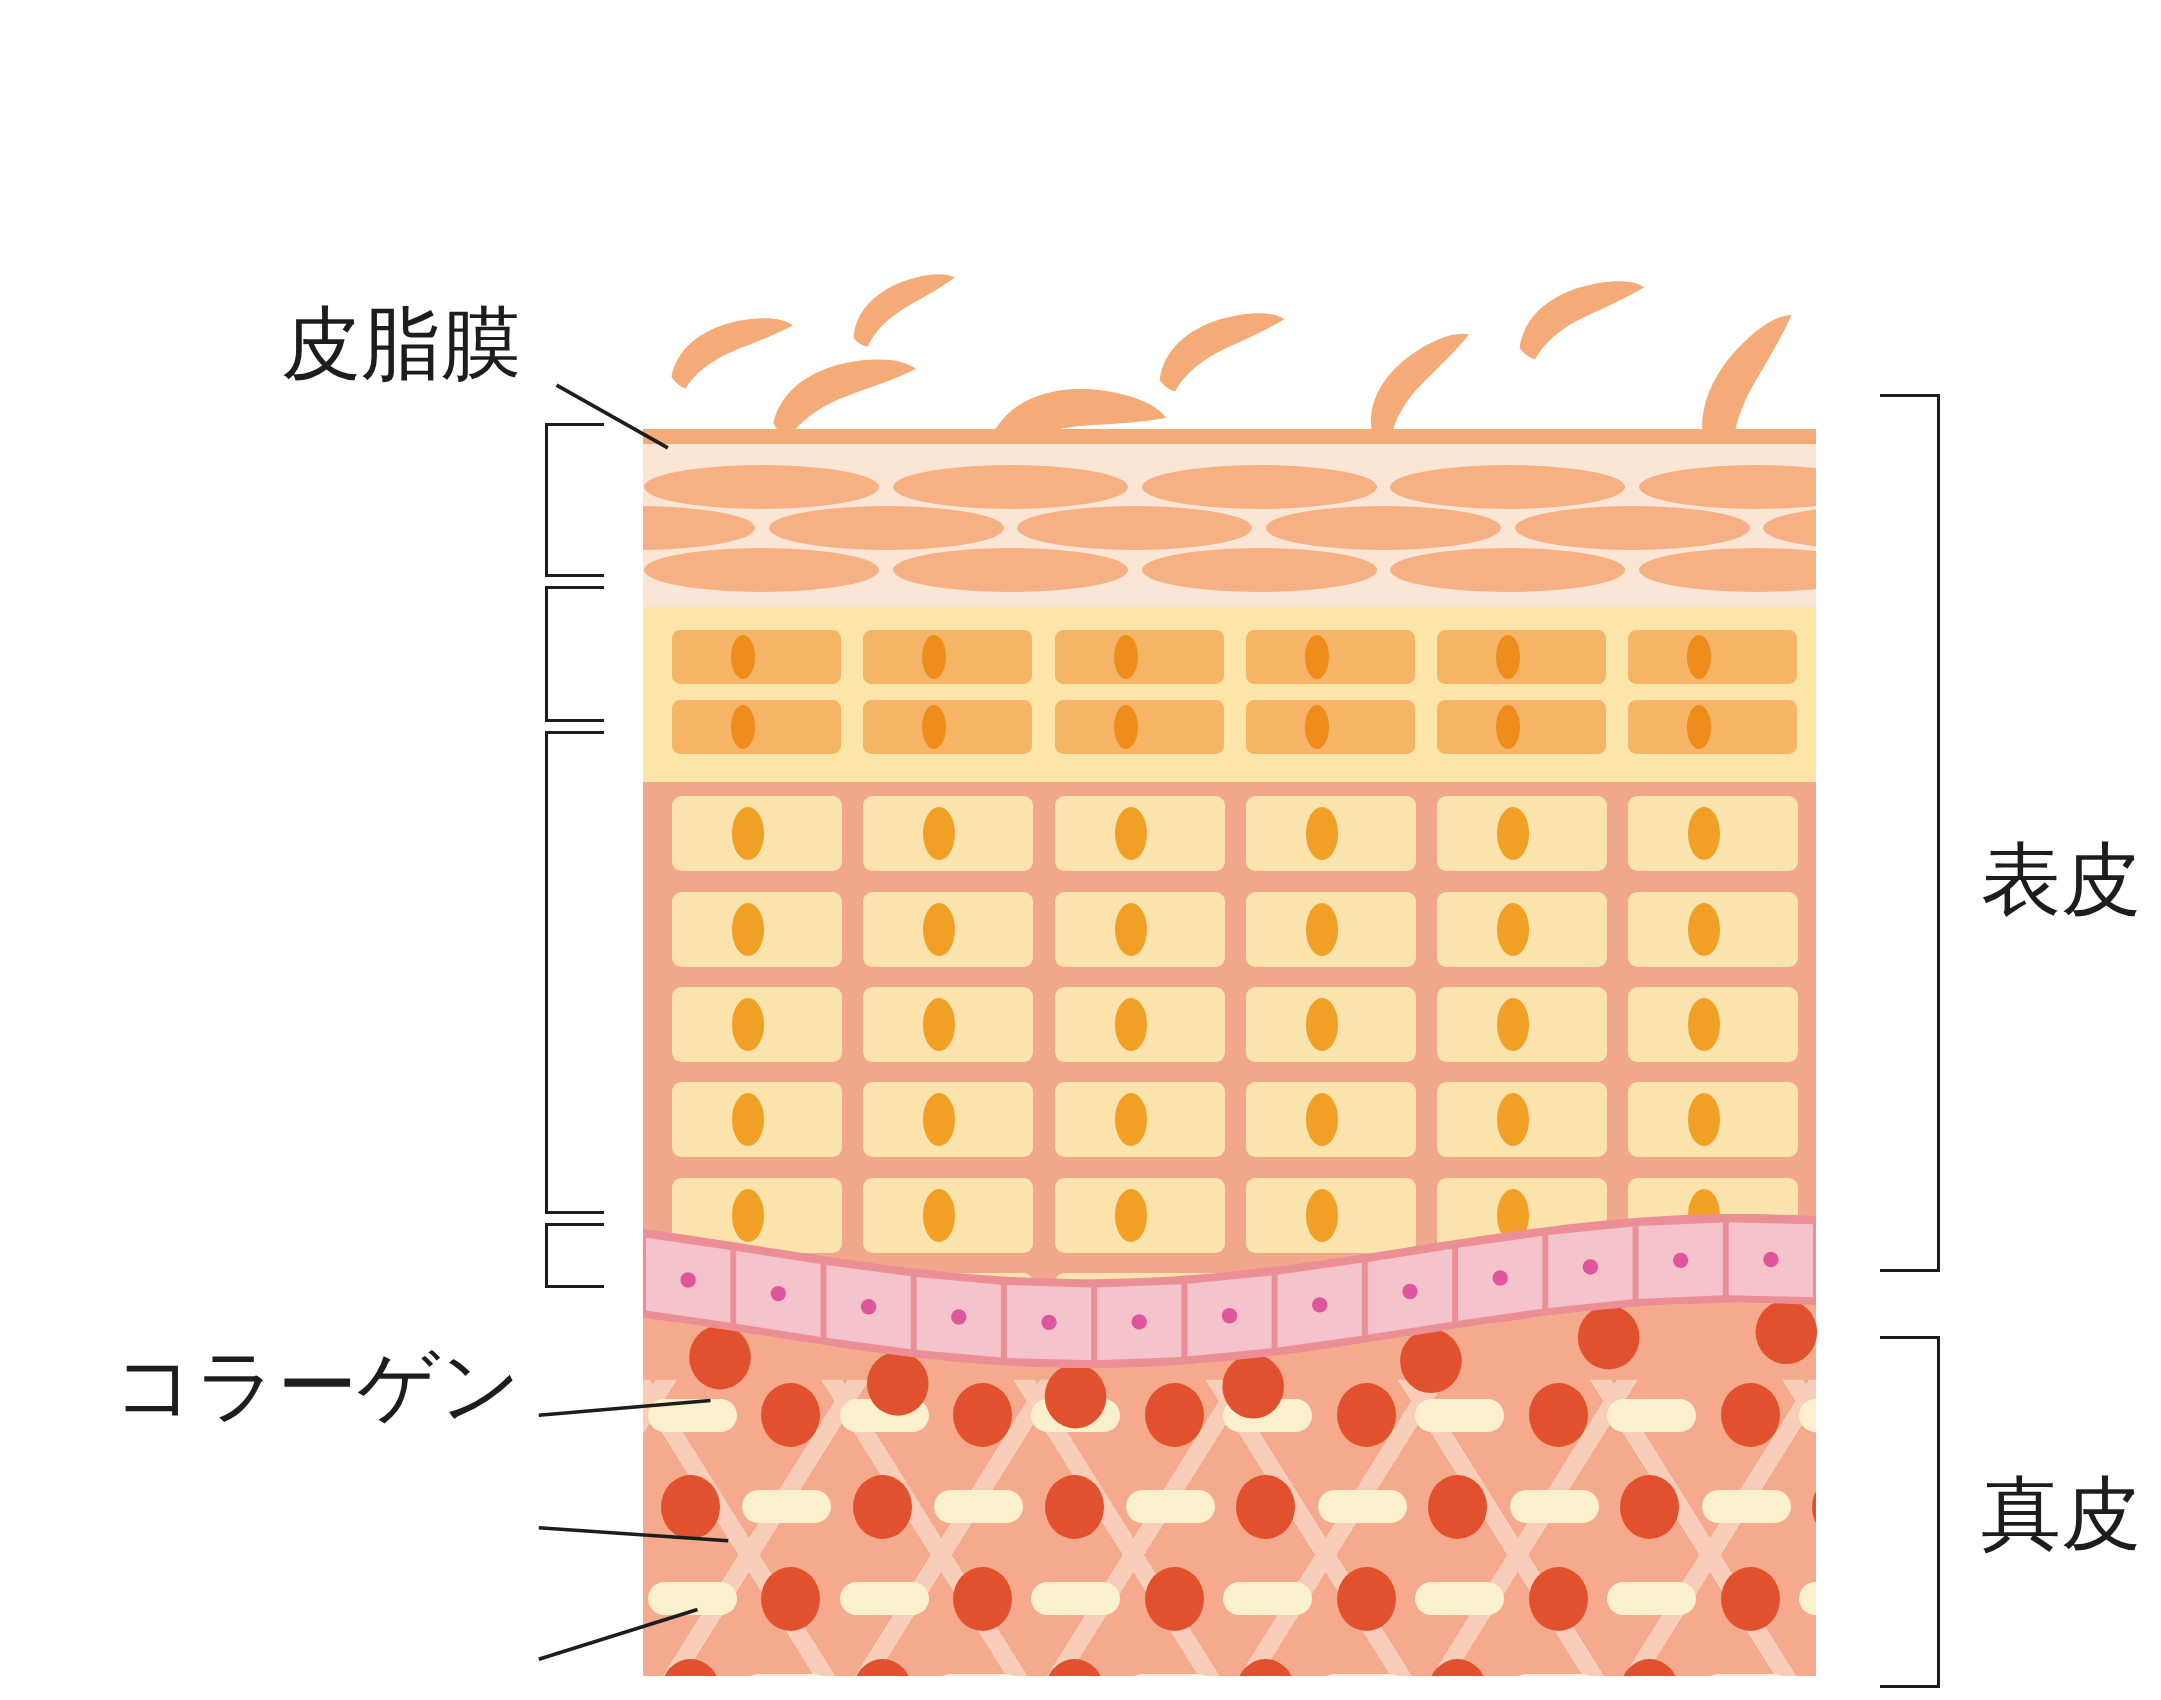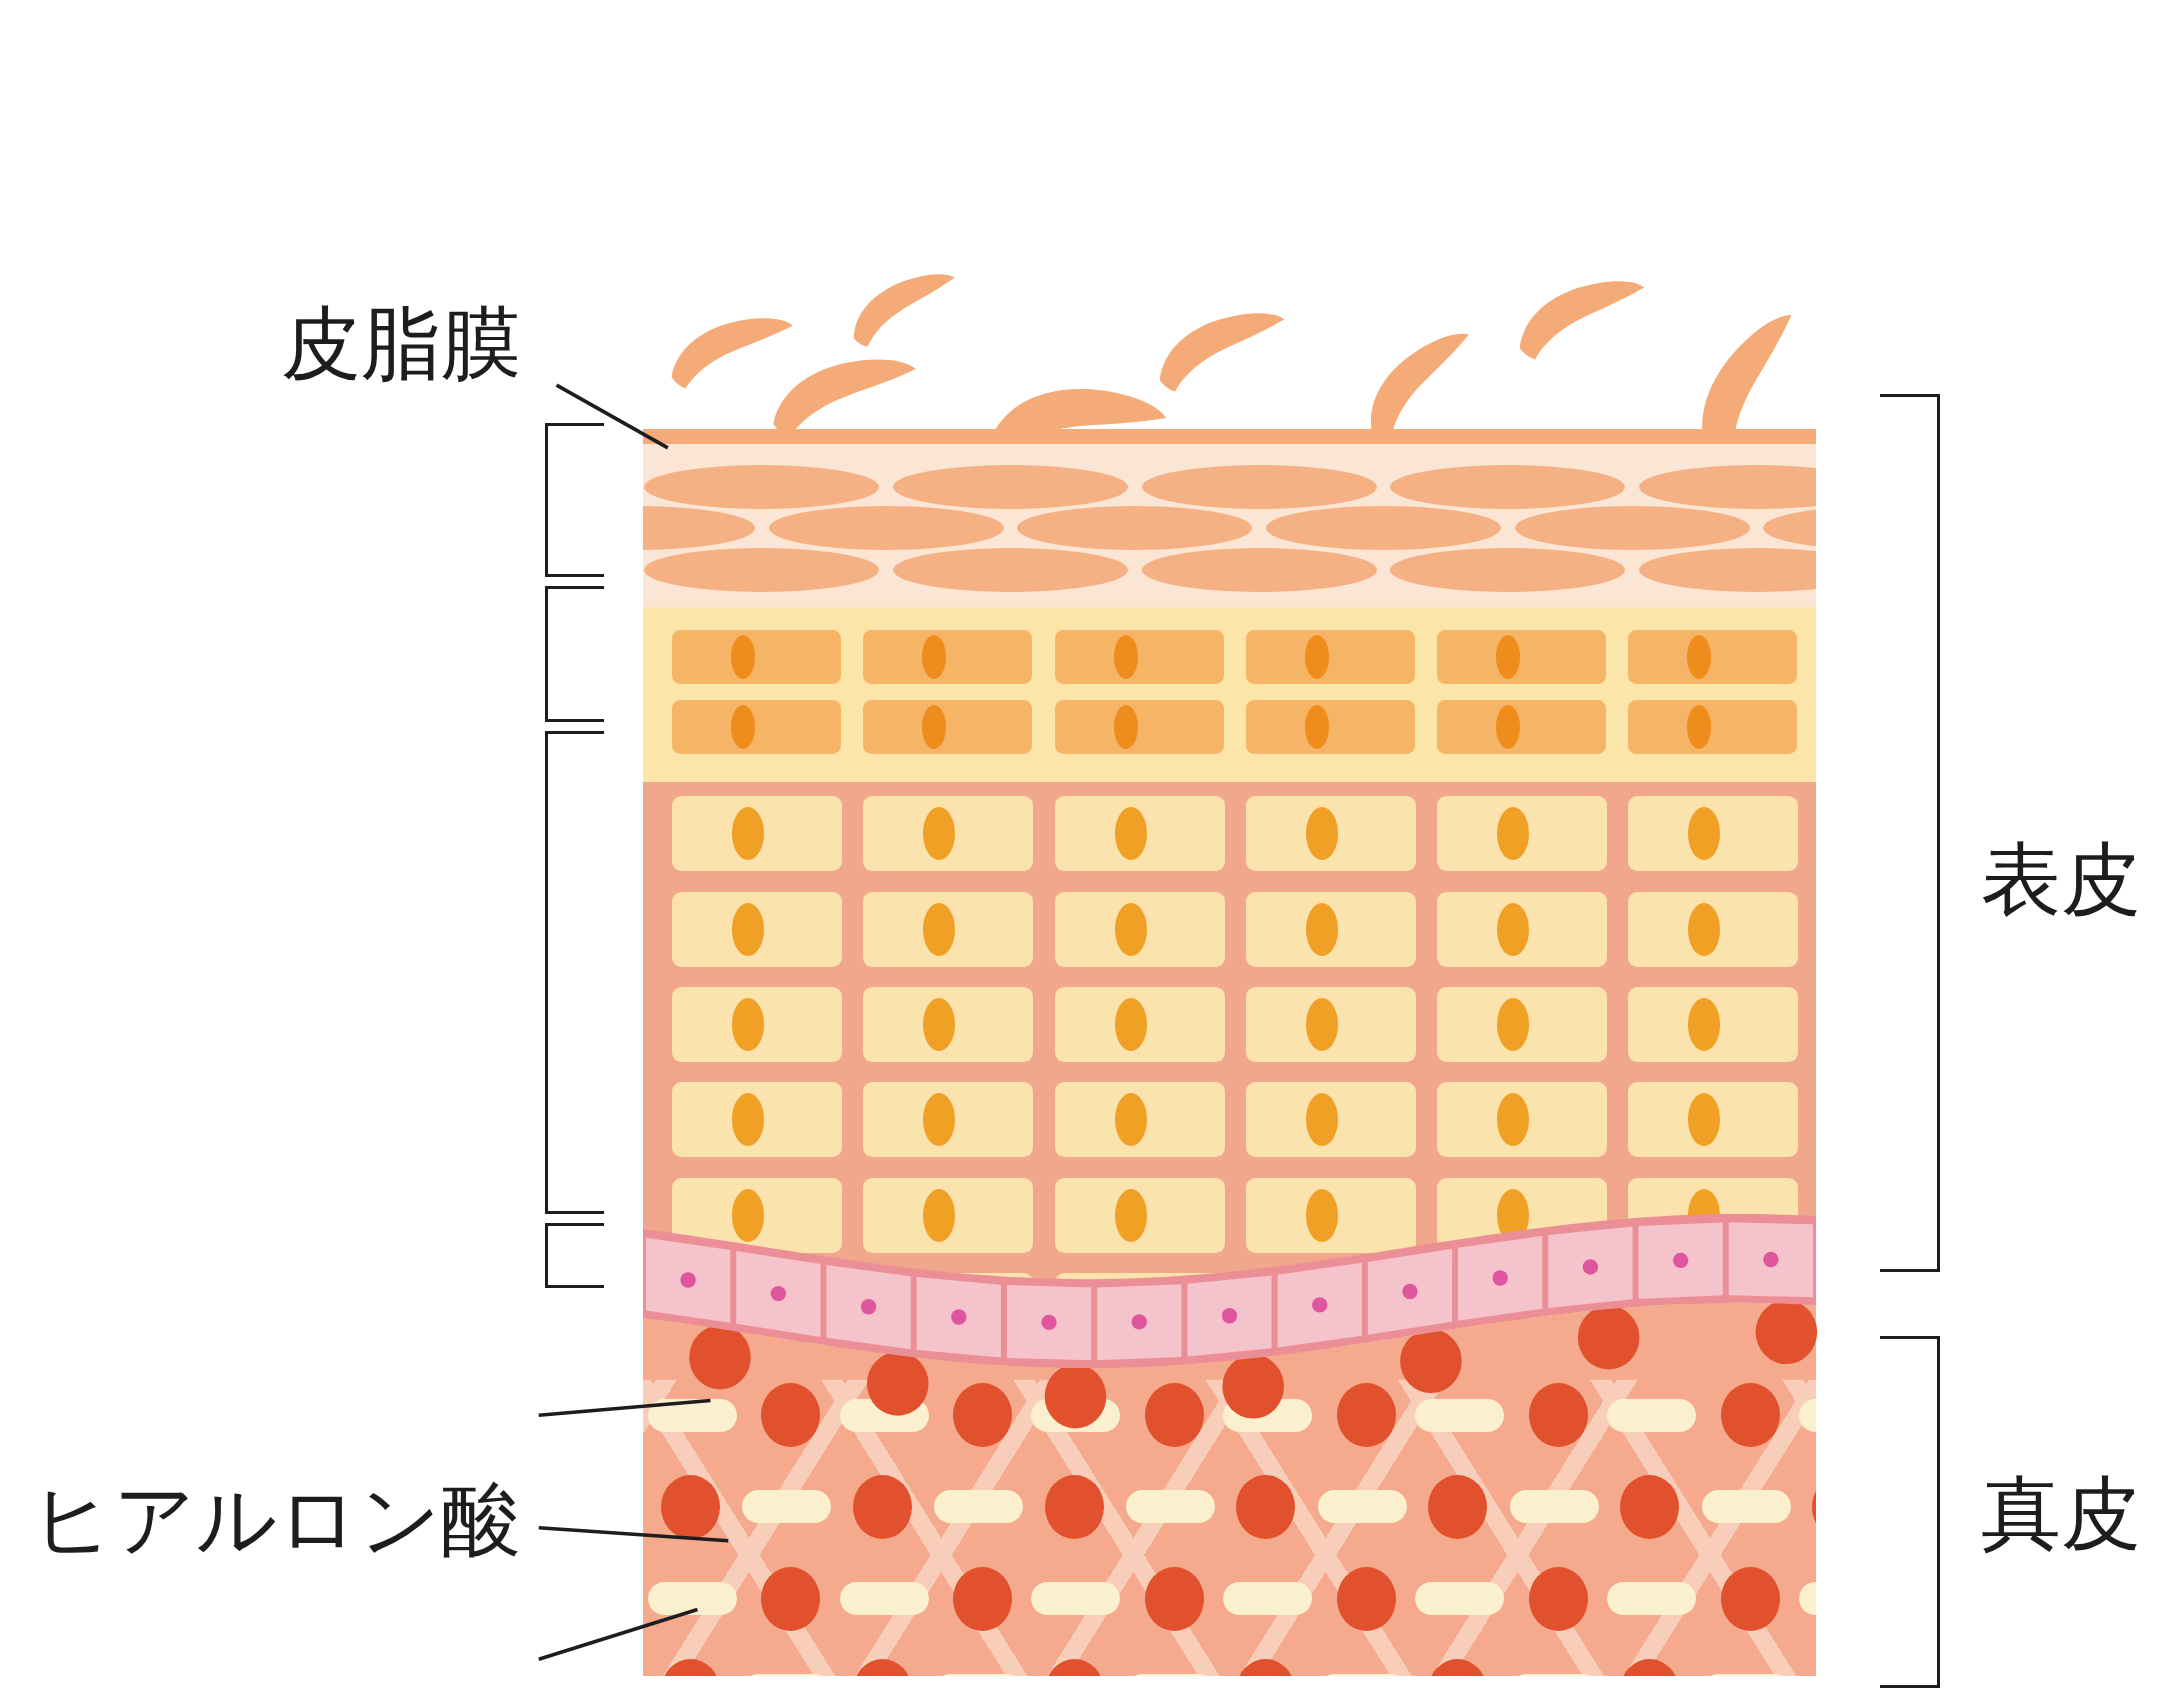--- a/index.html
+++ b/index.html
@@ -315,21 +315,21 @@
 
   <div class="abs brk brk-left" style="top:423px;height:148px"></div>
   <div class="abs brk brk-left" style="top:586px;height:130px"></div>
   <div class="abs brk brk-left" style="top:731px;height:477px"></div>
   <div class="abs brk brk-left" style="top:1223px;height:59px"></div>
 
   <div class="abs brk brk-right" style="top:394px;height:872px"></div>
   <div class="abs brk brk-right" style="top:1336px;height:346px"></div>
 
   <div class="abs lbl lbl-left" style="top:302px">皮脂膜</div>
-  <div class="abs lbl lbl-left" style="top:1478px">ヒアルロン酸</div>
+  <div class="abs lbl lbl-left" style="top:1344px">コラーゲン</div>
 
   <div class="abs lbl lbl-right" style="top:838px">表皮</div>
   <div class="abs lbl lbl-right" style="top:1472px">真皮</div>
 
   <svg id="lines" class="abs" style="left:0;top:0" width="2161" height="1701" viewBox="0 0 3650 2872">
       <line x1="940" y1="650" x2="1128" y2="756" stroke="#1d1d1d" stroke-width="6"></line>
       <line x1="910" y1="2390" x2="1200" y2="2365" stroke="#1d1d1d" stroke-width="6"></line>
       <line x1="910" y1="2580" x2="1230" y2="2602" stroke="#1d1d1d" stroke-width="6"></line>
       <line x1="910" y1="2802" x2="1178" y2="2718" stroke="#1d1d1d" stroke-width="6"></line>
     </svg>

